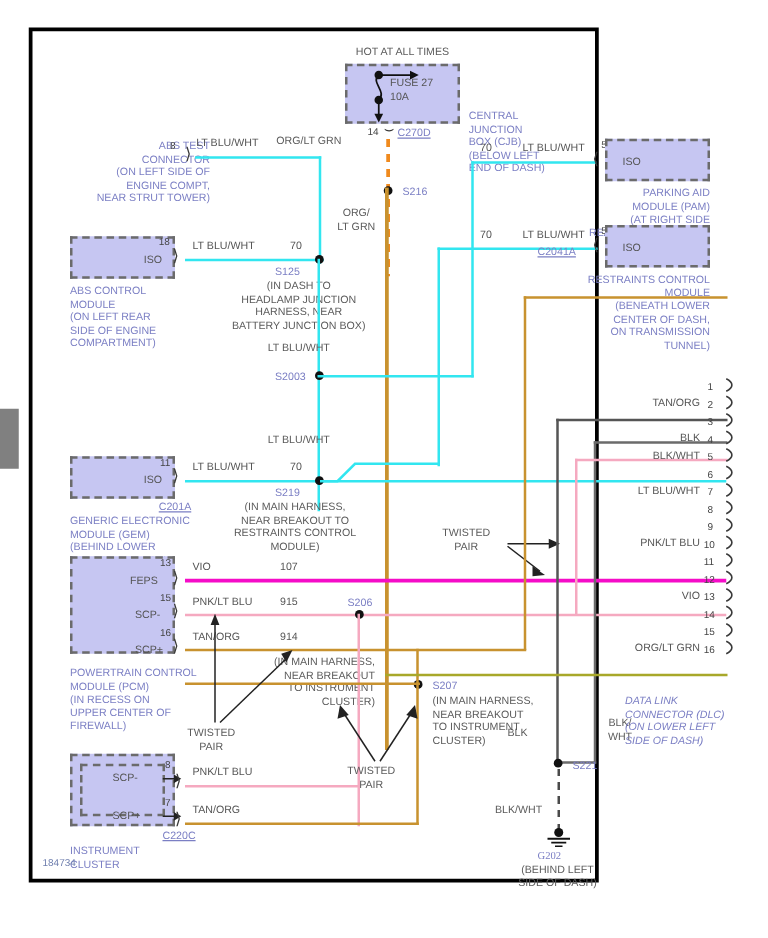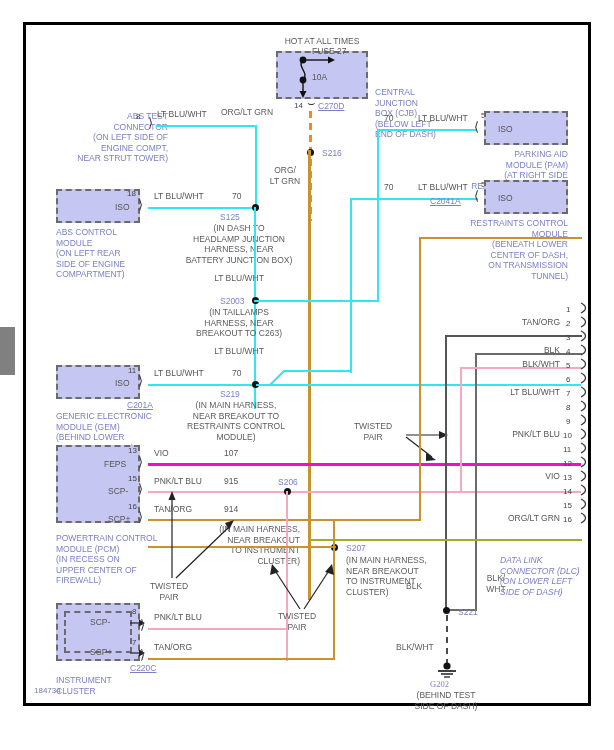--- a/index.html
+++ b/index.html
@@ -1,20 +1,20 @@
 <!DOCTYPE html>
 <html><head>
 <meta charset="utf-8">
 <style>
   html,body{margin:0;padding:0;background:#ffffff;}
   body{font-family:"Liberation Sans",sans-serif;}
   #page{position:relative;width:614px;height:750px;background:#ffffff;overflow:hidden;}
 
   
-  #frame{position:absolute;left:23px;top:22px;width:568px;height:684px;
+  #frame{position:absolute;left:23px;top:22px;width:456px;height:684px;
          border:3px solid #000000;background:#ffffff;box-sizing:border-box;}
 
   
   #scrolltab{position:absolute;left:0px;top:327px;width:15px;height:48px;background:#808080;}
 
   
   .txt{position:absolute;font-size:8.5px;color:#5b5b5b;line-height:10.5px;white-space:pre;}
   .txt.blue{color:#7b7fc4;}
   .txt.dark{color:#555555;}
   .cen{text-align:center;}
@@ -60,21 +60,21 @@
 
     <svg style="position:absolute;left:250px;top:26px;" width="92" height="48">
       <circle cx="27" cy="9" r="3.4" fill="#111"></circle>
       <circle cx="27" cy="29" r="3.4" fill="#111"></circle>
       <path d="M27 9 C 20 15, 34 22, 27 29" stroke="#111" stroke-width="1.4" fill="none"></path>
       <line x1="27" y1="9" x2="52" y2="9" stroke="#111" stroke-width="1.4"></line>
       <polygon points="52,5.5 59,9 52,12.5" fill="#111"></polygon>
       <line x1="27" y1="29" x2="27" y2="42" stroke="#111" stroke-width="1.4"></line>
       <polygon points="23.5,40 27,47 30.5,40" fill="#111"></polygon>
     </svg>
-    <div class="txt dark" style="left:286px;top:21px;">FUSE 27</div>
+    <div class="txt dark" style="left:286px;top:36px;">FUSE 27</div>
     <div class="txt dark" style="left:286px;top:47px;">10A</div>
     <div class="txt blue lft" style="left:349px;top:26px;width:120px;margin-top:36px;">CENTRAL
 JUNCTION
 BOX (CJB)
 (BELOW LEFT
 END OF DASH)</div>
 
     <div class="pinnum" style="left:268px;top:76px;">14</div>
     <div class="conn" style="left:281px;top:70px;">⌣</div>
     <div class="reful" style="left:292px;top:76px;">C270D</div>
@@ -119,23 +119,20 @@
 HEADLAMP JUNCTION
 HARNESS, NEAR
 BATTERY JUNCTION BOX)</div>
 
     <div class="vline" style="left:228px;top:182px;height:202px;background:#32e6f0;"></div>
 
     <div class="txt cen" style="left:152px;top:248px;width:122px;">LT BLU/WHT</div>
 
     <div class="dot" style="left:226px;top:272px;"></div>
     <div class="ref" style="left:194px;top:271px;text-align:right;">S2003</div>
-    <div class="txt cen" style="left:152px;top:282px;width:122px;">(IN TAILLAMPS
-HARNESS, NEAR
-BREAKOUT TO C263)</div>
     <div class="txt cen" style="left:152px;top:321px;width:122px;">LT BLU/WHT</div>
 
     <div class="hline" style="left:228px;top:275px;width:125px;background:#32e6f0;"></div>
     <div class="vline" style="left:351px;top:104px;height:173px;background:#32e6f0;"></div>
     <div class="hline" style="left:351px;top:104px;width:100px;background:#32e6f0;"></div>
 
     <div class="box" style="left:30px;top:340px;width:84px;height:34px;"></div>
     <div class="txt dark" style="left:89px;top:353px;">ISO</div>
     <div class="conn" style="left:112px;top:348px;">⟩</div>
     <div class="pinnum" style="left:102px;top:341px;">11</div>
@@ -298,21 +295,21 @@
 
     <div class="txt" style="left:370px;top:617px;">BLK/WHT</div>
     <div class="dashblk" style="left:420px;top:590px;height:50px;"></div>
     <svg style="position:absolute;left:408px;top:636px;" width="26" height="18">
       <circle cx="13" cy="5" r="3.6" fill="#111"></circle>
       <line x1="4" y1="10" x2="22" y2="10" stroke="#111" stroke-width="1.6"></line>
       <line x1="7" y1="13" x2="19" y2="13" stroke="#111" stroke-width="1.4"></line>
       <line x1="10" y1="16" x2="16" y2="16" stroke="#111" stroke-width="1.2"></line>
     </svg>
     <div class="ref" style="left:404px;top:654px;font-family:Liberation Serif, serif;">G202</div>
-    <div class="txt cen" style="left:362px;top:665px;width:116px;">(BEHIND TEST
+    <div class="txt cen" style="left:362px;top:665px;width:116px;">(BEHIND LEFT
 SIDE OF DASH)</div>
 
     <div class="hline" style="left:282px;top:514px;width:274px;background:#a8a82a;height:2px;"></div>
 
     <div class="vline" style="left:393px;top:212px;height:283px;background:#c8922f;"></div>
     <div class="hline" style="left:393px;top:212px;width:163px;background:#c8922f;"></div>
     <div class="hline" style="left:302px;top:494px;width:93px;background:#c8922f;height:2px;"></div>
 
     <div class="vline" style="left:434px;top:342px;height:125px;background:#f5a9c0;"></div>
     <div class="hline" style="left:434px;top:342px;width:122px;background:#f5a9c0;"></div>

